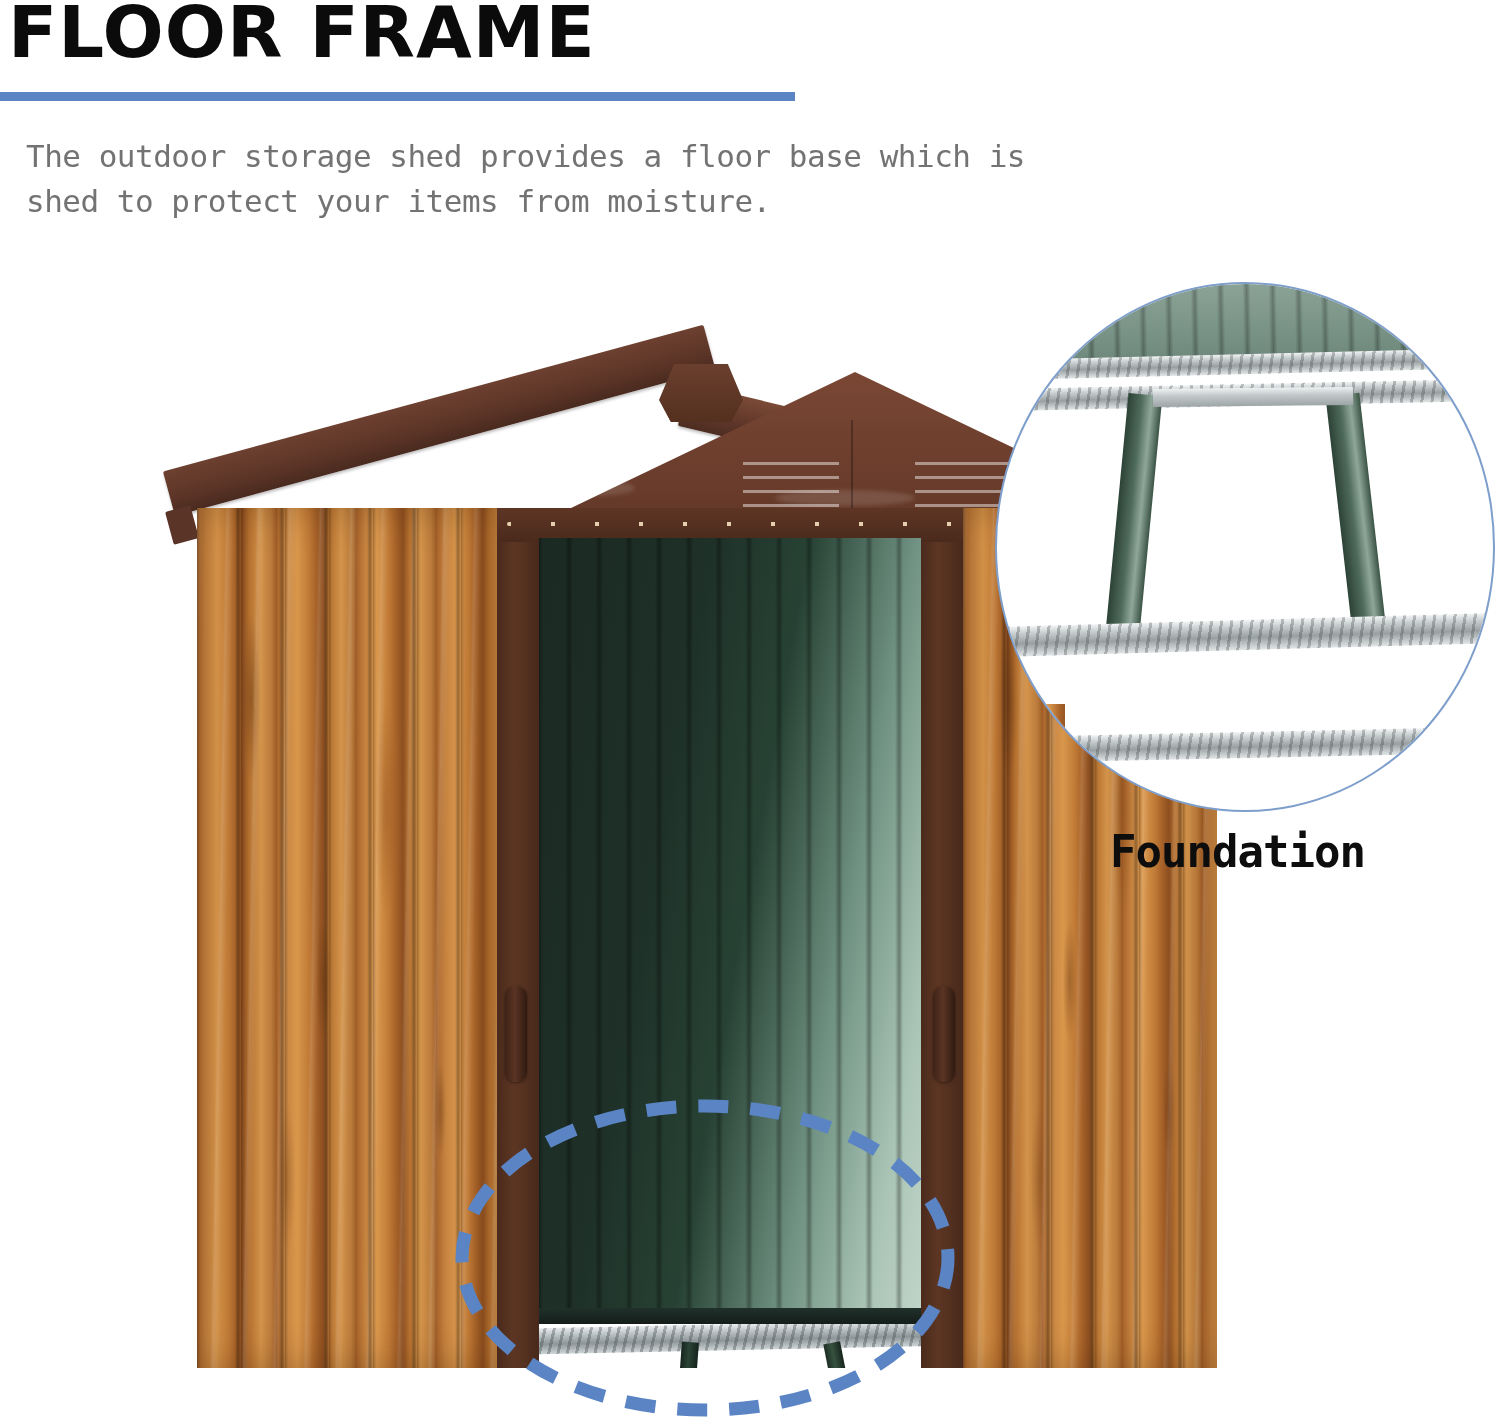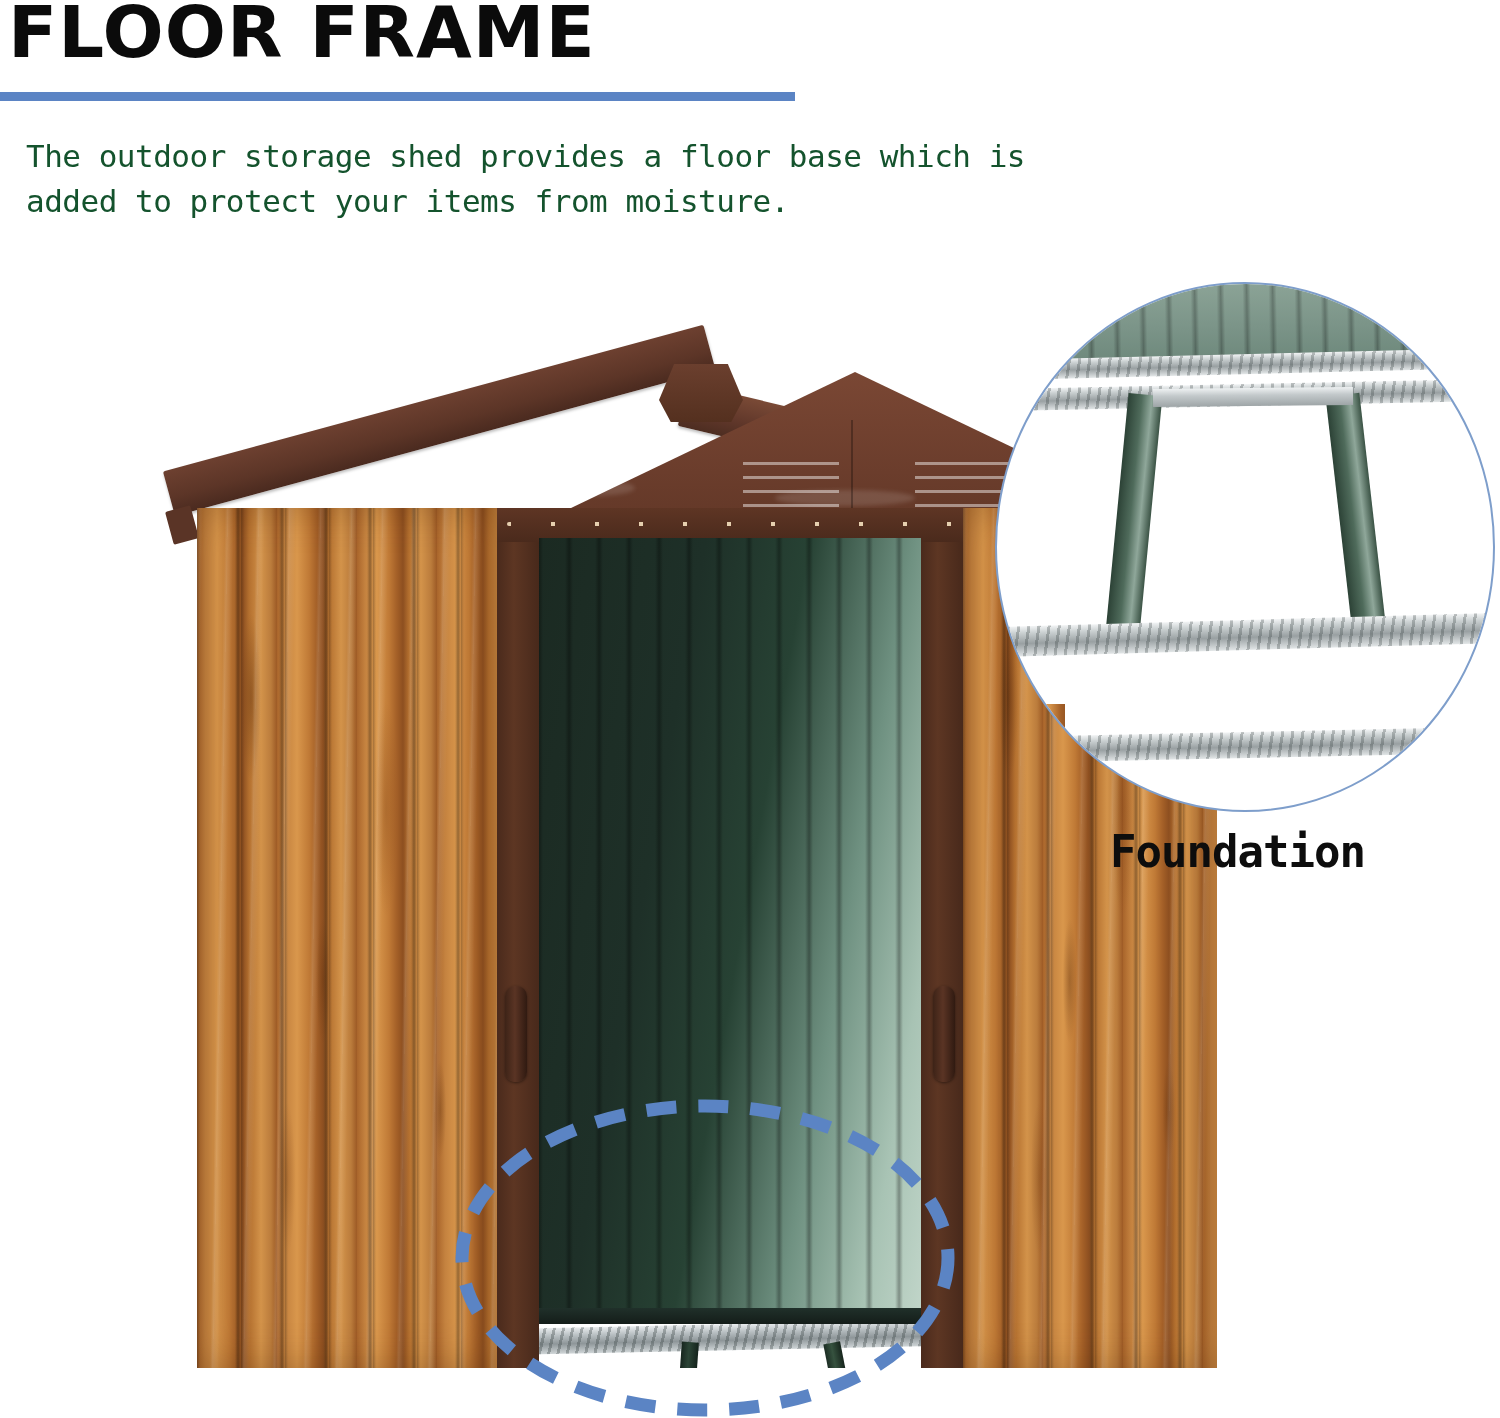--- a/index.html
+++ b/index.html
@@ -16,21 +16,21 @@
     font-size:72px; font-weight:700; letter-spacing:1px;
     color:#0b0b0b; line-height:1.0; white-space:nowrap;
   }
   #title-divider {
     position:absolute; left:0px; top:92px;
     width:795px; height:9px; background:#5b84c4;
   }
   #description {
     position:absolute; left:26px; top:134px; width:900px;
     font-family:"DejaVu Sans Mono", monospace;
-    font-size:31px; line-height:1.45; color:#14532d; letter-spacing:-0.5px;
+    font-size:31px; line-height:1.45; color:#737373; letter-spacing:-0.5px;
   }
   #description .line { display:block; white-space:nowrap; }
 
   
   #shed-photo {
     position:absolute; left:175px; top:360px; width:1060px; height:1058px;
   }
 
   
   .roof-left, .roof-right { position:absolute; }
@@ -248,21 +248,21 @@
 </style>
 </head>
 <body>
 
 <h1 id="page-title">FLOOR FRAME</h1>
 
 <div id="title-divider"></div>
 
 <div id="description">
   <span class="line">The outdoor storage shed provides a floor base which is</span>
-  <span class="line">added to protect your items from moisture.</span>
+  <span class="line">shed to protect your items from moisture.</span>
 </div>
 
 <div id="shed-photo">
 
   <div class="roof-left"></div>
   <div class="roof-right"></div>
   <div class="roof-eave-cap"></div>
 
   <div class="gable">
     <div class="gable-scuff" style="left:70px;  top:108px;"></div>

